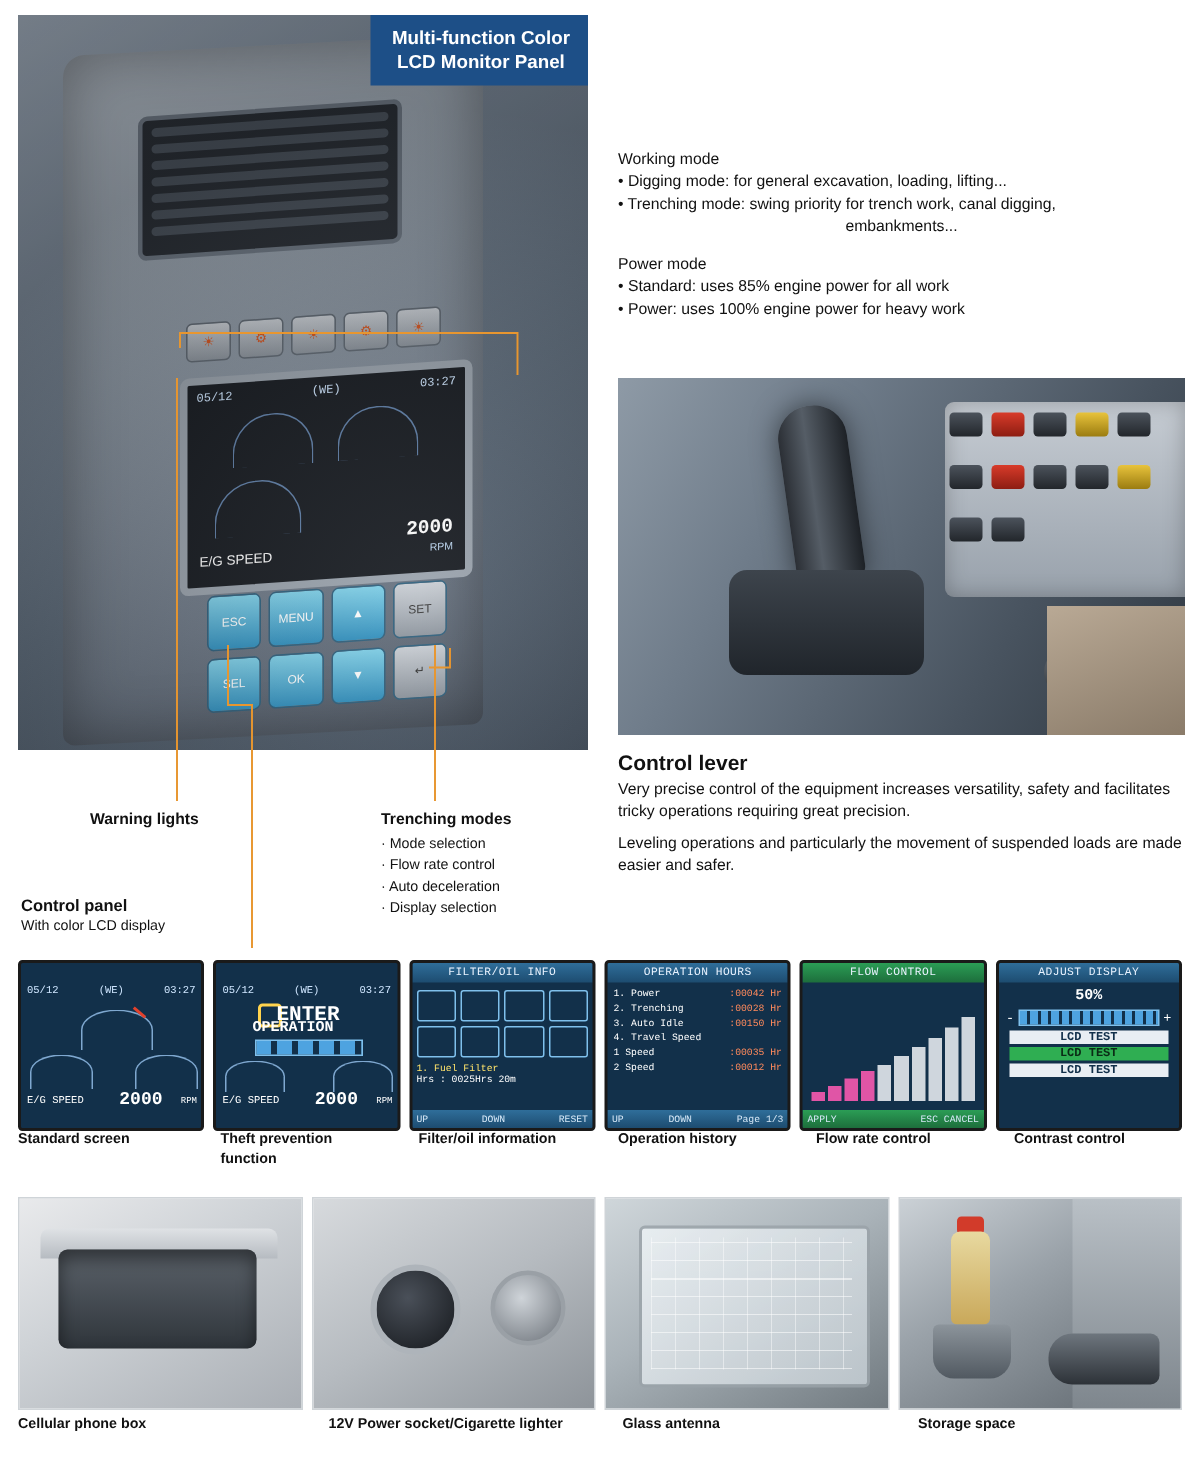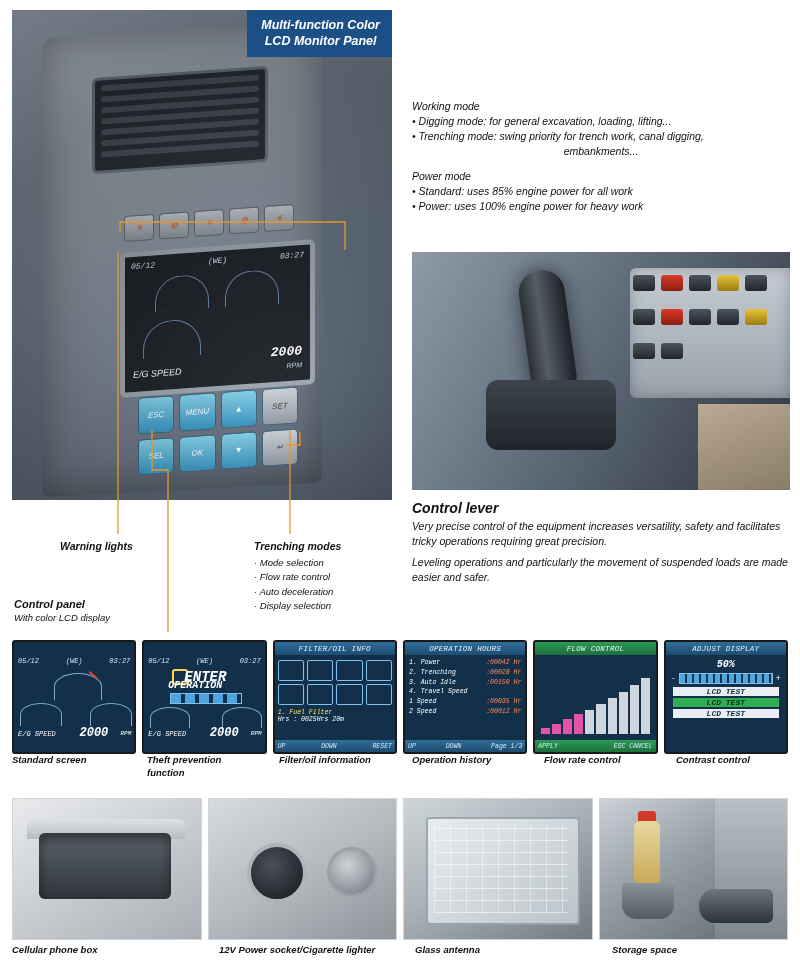--- a/index.html
+++ b/index.html
@@ -4,21 +4,21 @@
 <style>
   html,body{margin:0;padding:0;}
   body{
     width:800px;height:974px;
     background:#ffffff;
     font-family:"Liberation Sans", sans-serif;
     color:#111;
     position:relative;
     overflow:hidden;
   }
-  .page{position:relative;width:800px;height:974px;font-style:italic;}
+  .page{position:relative;width:800px;height:974px;}
 
   
   .hero{
     position:absolute;left:12px;top:10px;width:380px;height:490px;
     background:linear-gradient(150deg,#9aa6b4 0%,#7d8a99 25%,#5d6b7a 60%,#414d5b 100%);
     overflow:hidden;
   }
   .hero .panelbody{
     position:absolute;left:30px;top:20px;width:280px;height:460px;
     background:linear-gradient(160deg,#b3bcc6 0%,#8e99a5 40%,#6c7785 75%,#4d5764 100%);

